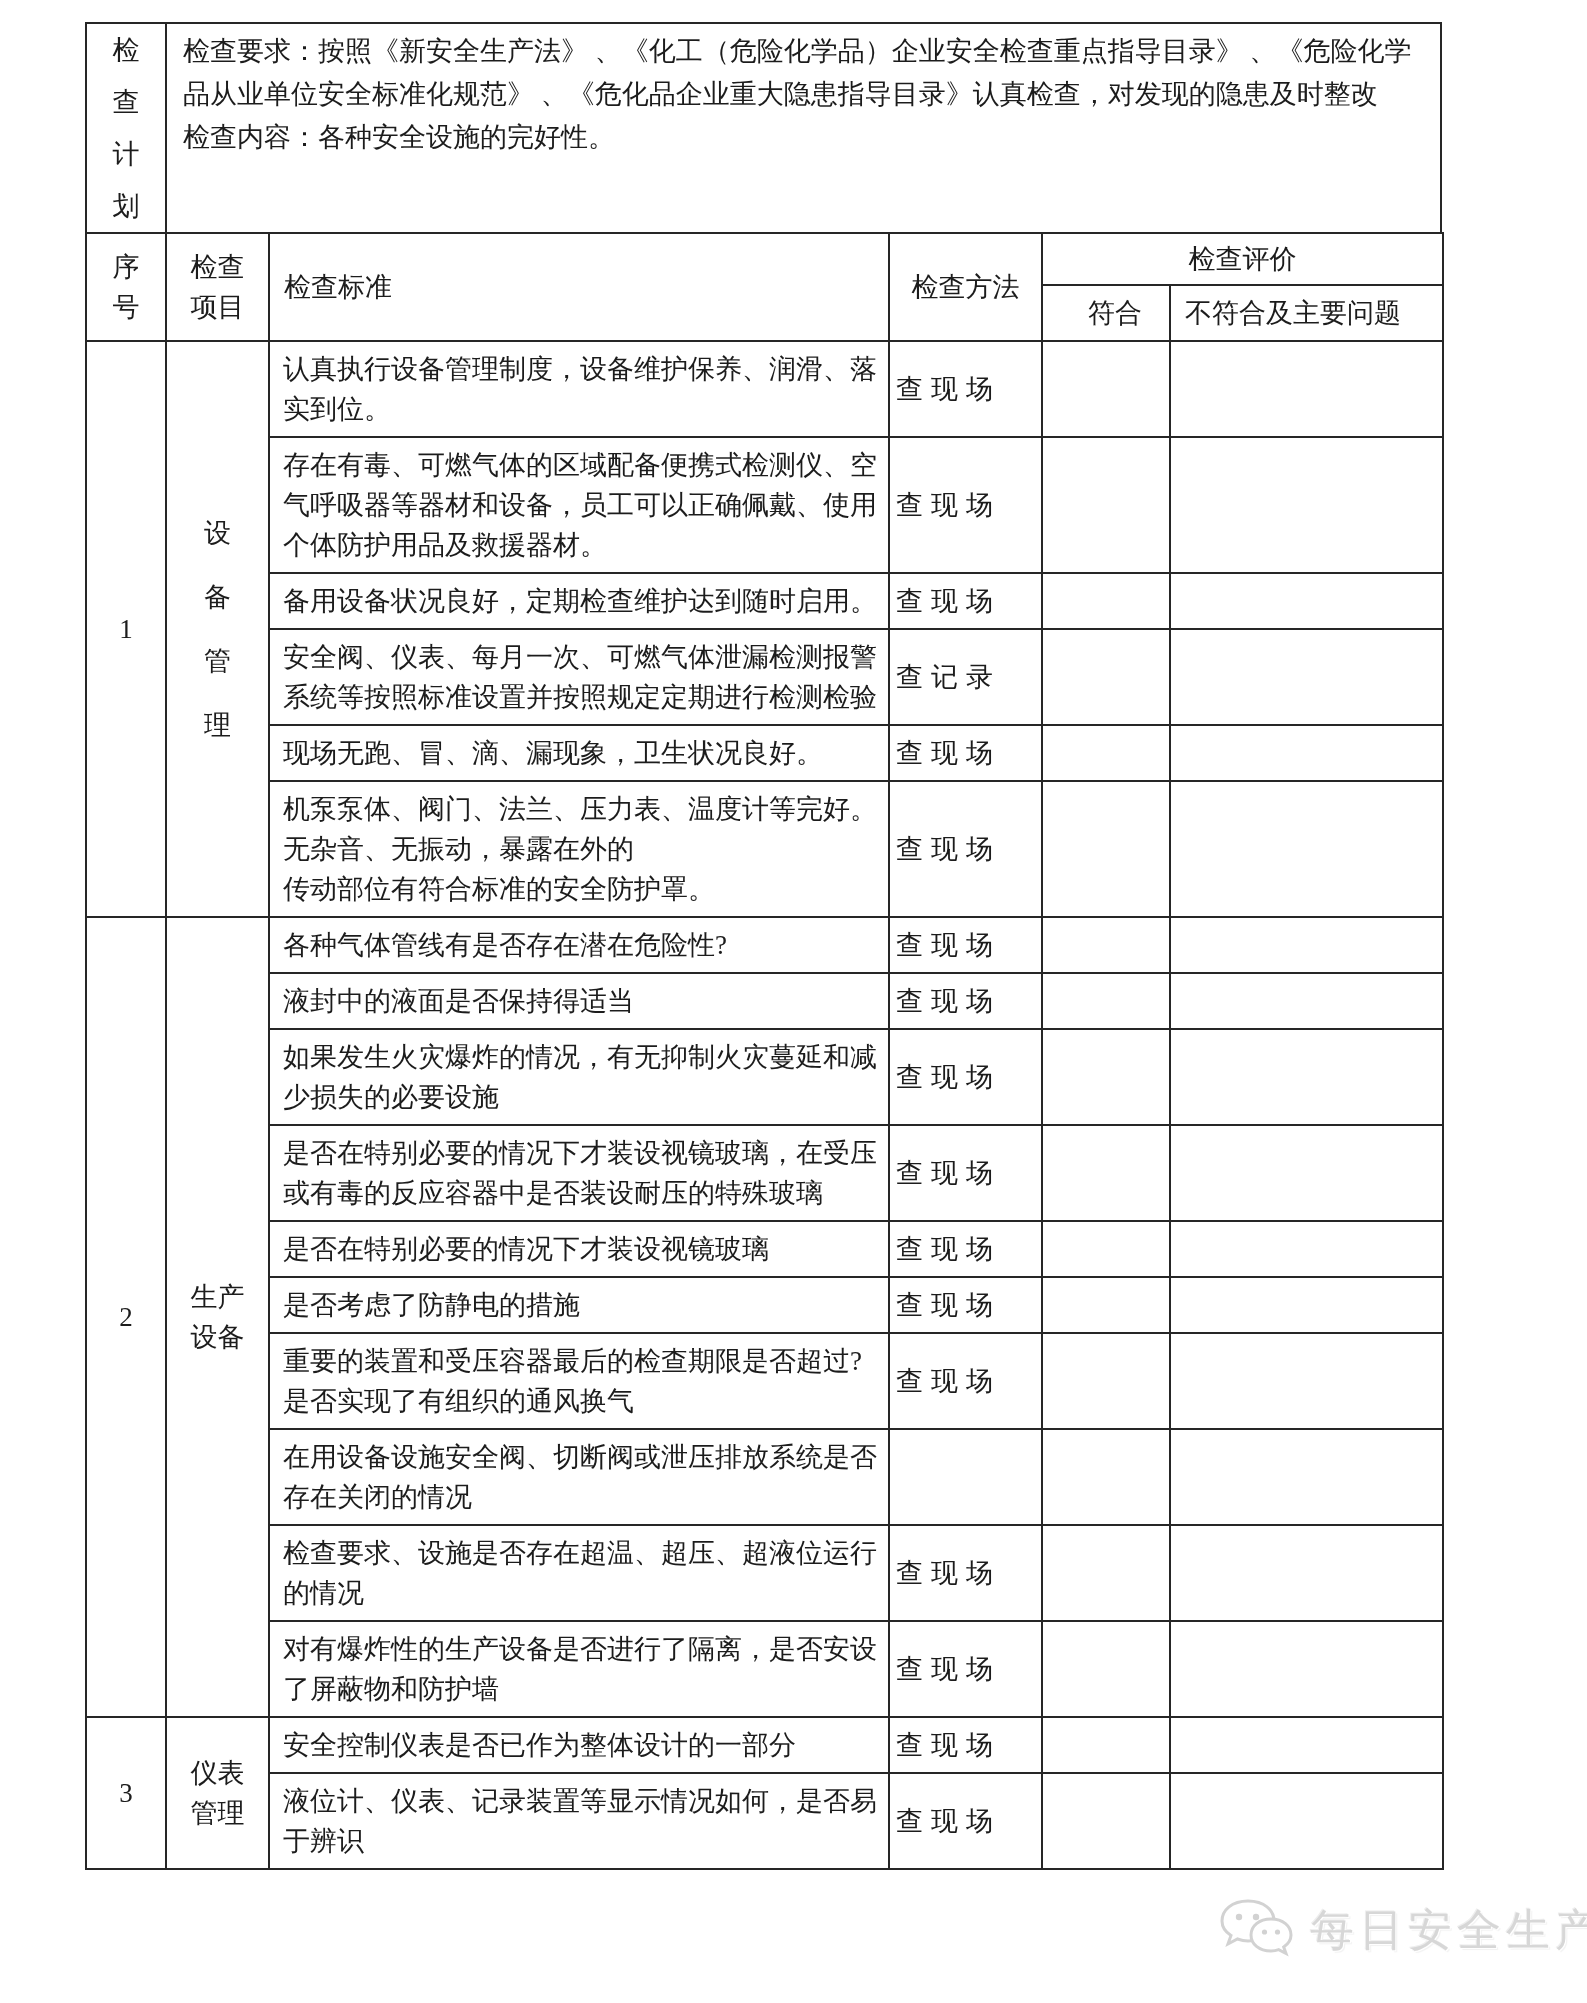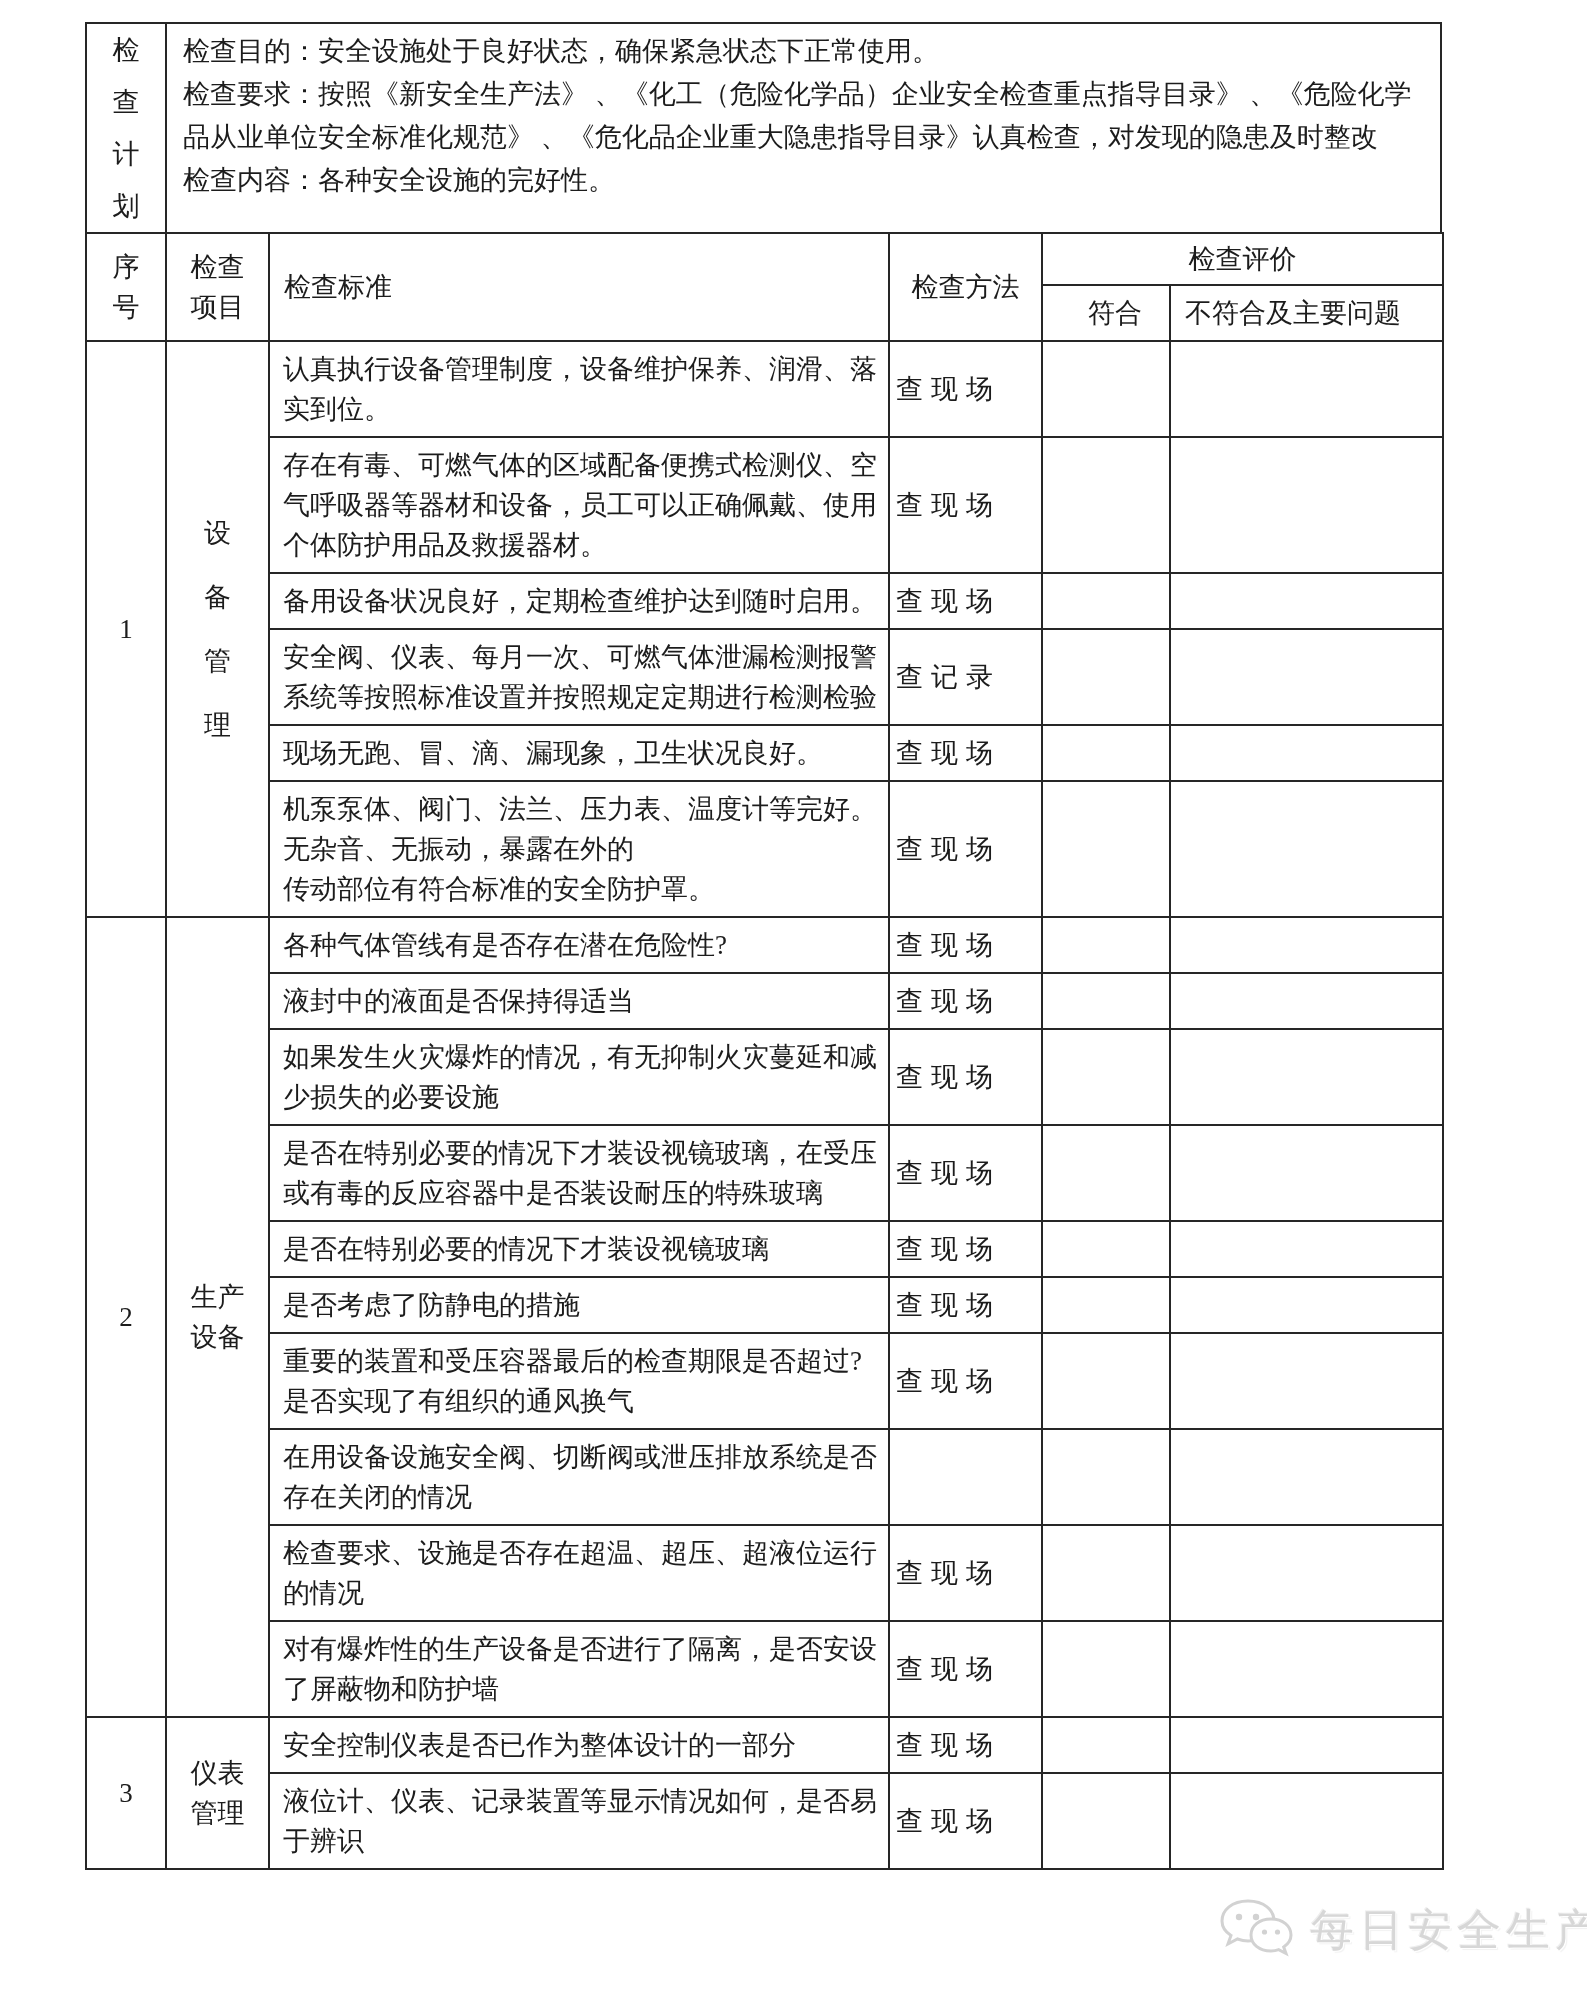--- a/index.html
+++ b/index.html
@@ -71,21 +71,20 @@
 <body>
 
 <div class="doc">
 
   <div class="plan-block">
     <div class="plan-label">检
 查
 计
 划</div>
     <div class="plan-content">
-      <p>检查目的：安全设施处于良好状态，确保紧急状态下正常使用。</p>
       <p>检查要求：按照《新安全生产法》 、《化工（危险化学品）企业安全检查重点指导目录》 、《危险化学品从业单位安全标准化规范》 、《危化品企业重大隐患指导目录》认真检查，对发现的隐患及时整改</p>
       <p>检查内容：各种安全设施的完好性。</p>
     </div>
   </div>
 
   <table class="checklist">
     <colgroup>
       <col class="c-no">
         <col class="c-item">
         <col class="c-standard">

